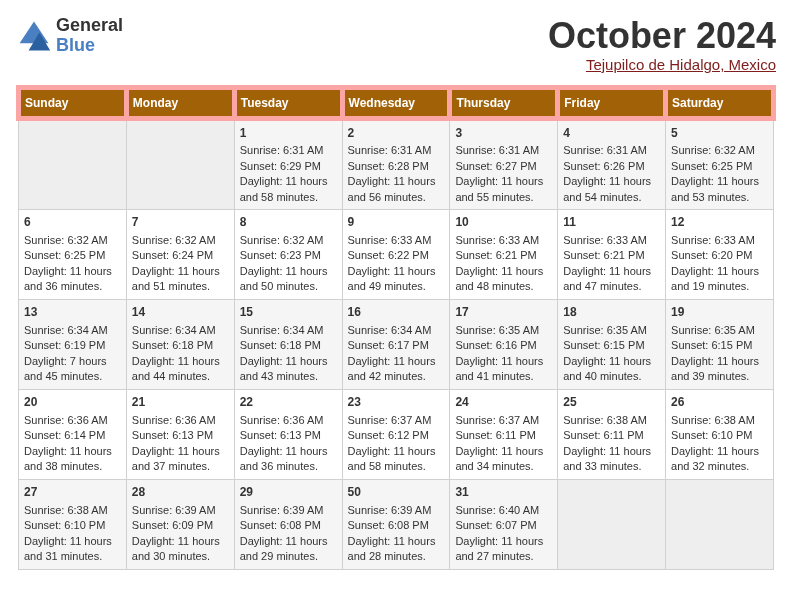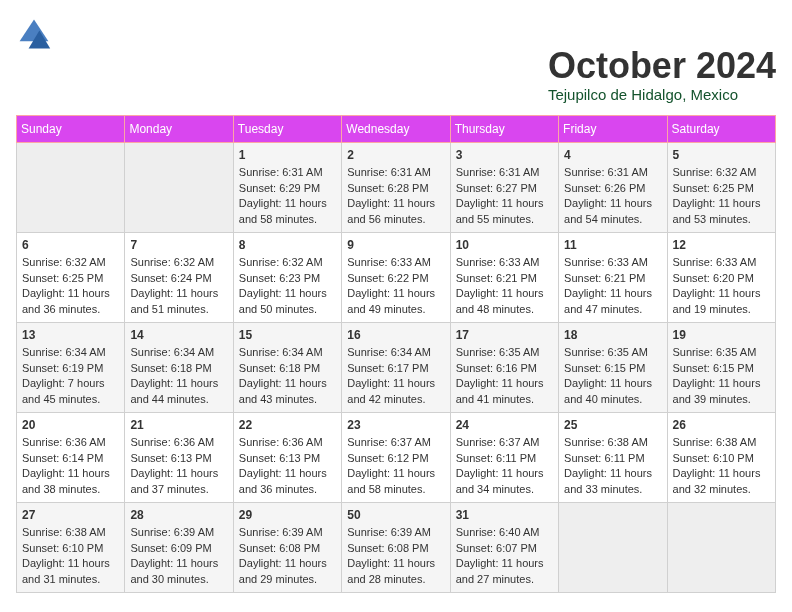--- a/index.html
+++ b/index.html
@@ -34,46 +34,46 @@
     .logo-blue {
       font-size: 18px;
       font-weight: bold;
       color: #4a7fc1;
     }
     .logo-icon {
       width: 36px;
       height: 36px;
     }
     .title-block {
-      text-align: left;
-      margin-top: 30px;
+      text-align: right;
     }
     .month-title {
       font-size: 36px;
       font-weight: bold;
       color: #333;
       line-height: 1.1;
     }
     .location {
       font-size: 15px;
-      color: #14532d;
+      color: #7f1d1d;
+      text-decoration: underline;
     }
     table {
       width: 100%;
       border-collapse: collapse;
       font-size: 11px;
     }
     thead tr th {
-      background-color: #d946ef;
+      background-color: #a16207;
       color: #fff;
       font-size: 12px;
-      font-weight: normal;
+      font-weight: bold;
       padding: 6px 4px;
       text-align: left;
-      border: 1px solid #fca5a5;
+      border: 5px solid #fca5a5;
     }
     tbody tr td {
       border: 1px solid #d0d0d0;
       vertical-align: top;
       padding: 4px 5px;
       width: calc(100% / 7);
       min-height: 80px;
       height: 90px;
       background: #fff;
       color: #333;
@@ -97,20 +97,24 @@
   </style>
 </head>
 <body>
 
 <div class="header">
   <div class="logo">
     <svg class="logo-icon" viewBox="0 0 40 40" width="40" height="40">
       <polygon points="20,4 36,28 4,28" fill="#4a7fc1"></polygon>
       <polygon points="26,16 38,36 14,36" fill="#2a5fa0"></polygon>
     </svg>
+    <div class="logo-text">
+      <span class="logo-general">General</span>
+      <span class="logo-blue">Blue</span>
+    </div>
   </div>
   <div class="title-block">
     <div class="month-title">October 2024</div>
     <div class="location">Tejupilco de Hidalgo, Mexico</div>
   </div>
 </div>
 
 <table>
   <thead>
     <tr>

